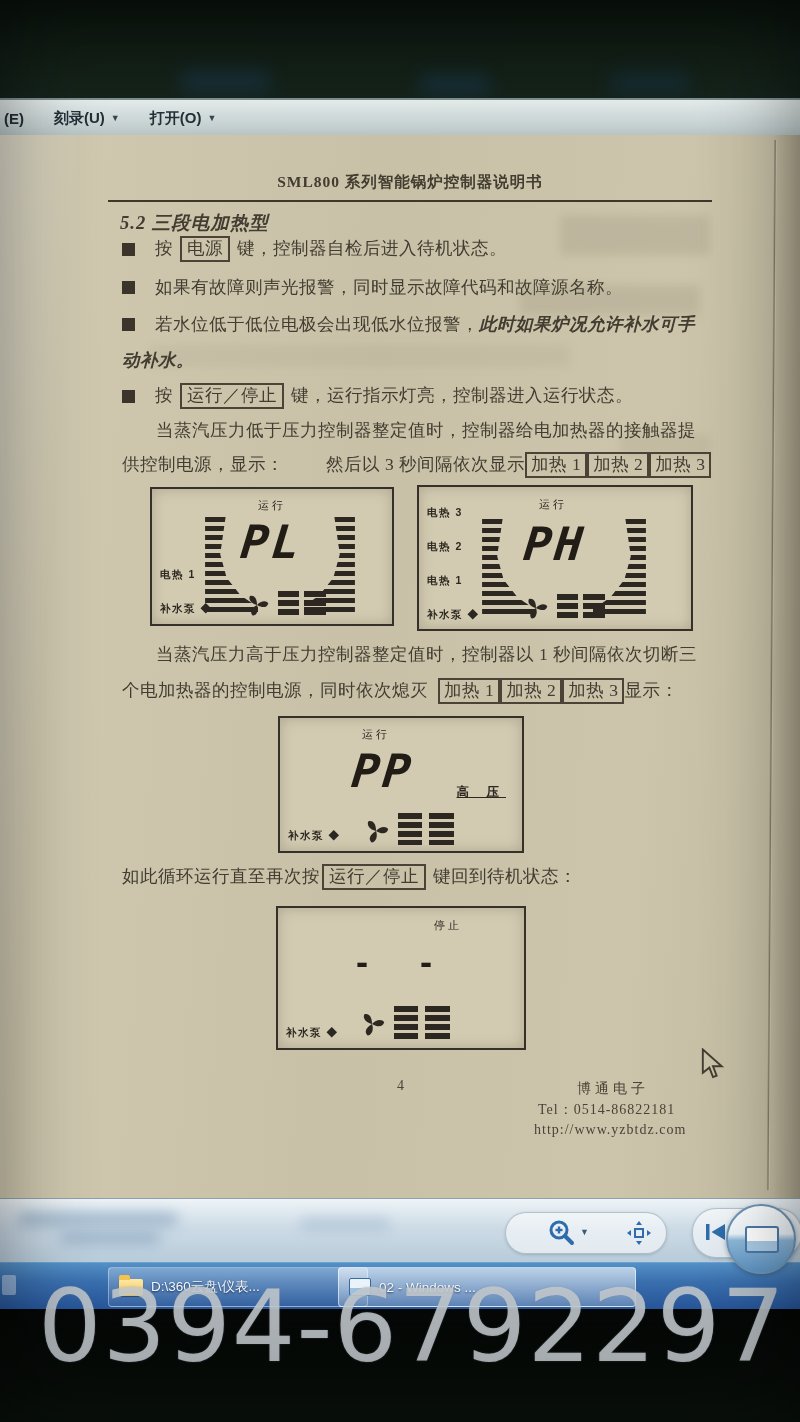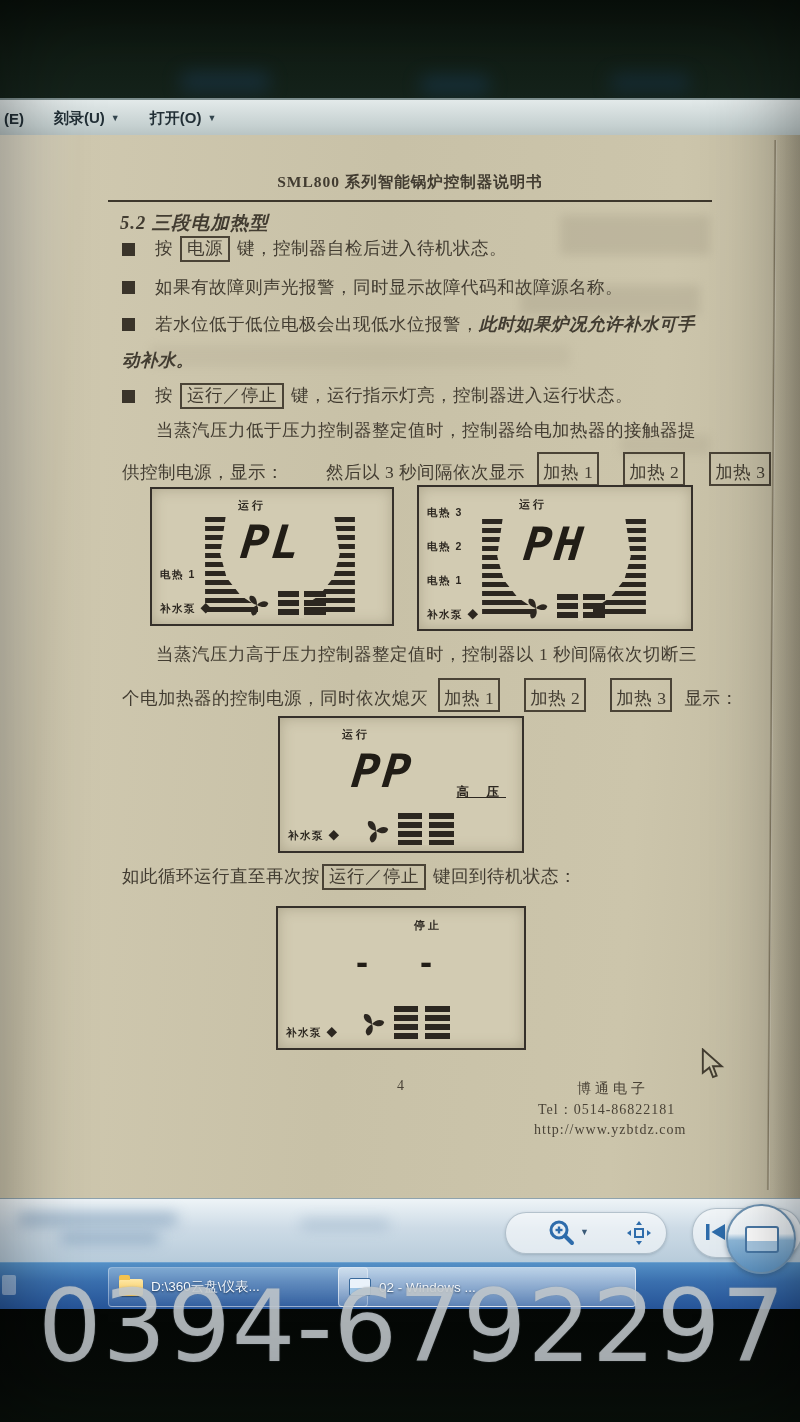--- a/index.html
+++ b/index.html
@@ -21,26 +21,26 @@
   .paper .right-shade{position:absolute;right:0;top:0;width:28px;height:100%;background:linear-gradient(90deg,rgba(0,0,0,0),rgba(60,52,34,.18));}
   .bleed{position:absolute;background:#9a927c;opacity:.28;filter:blur(5px);border-radius:3px;}
 
   .doc{position:absolute;inset:0;color:#423c31;font-family:"Liberation Serif",serif;font-size:17.5px;letter-spacing:.5px;z-index:5;}
   .line{position:absolute;display:flex;align-items:baseline;white-space:nowrap;}
   .doc-title{position:absolute;left:110px;top:172px;width:600px;text-align:center;font-size:15.5px;font-weight:bold;letter-spacing:1px;}
   .rule{position:absolute;left:108px;top:200px;width:604px;height:2px;background:#3d372c;}
   .section{position:absolute;left:120px;top:210px;font-size:18.5px;font-weight:bold;font-style:italic;letter-spacing:1px;}
   .bullet{display:inline-block;width:13px;height:13px;background:#3a342a;margin-right:20px;align-self:center;flex:none;}
   .keybox{display:inline-block;border:2px solid #4a4336;padding:0 5px 1px;margin:0 7px;line-height:1.2;}
-  .heatbox{display:inline-block;border:2px solid #4a4336;padding:8px 4px 1px;margin:0 12px;line-height:1.2;}
+  .heatbox{display:inline-block;border:2px solid #4a4336;padding:0 4px 1px;margin:0 0;line-height:1.2;}
   .ital{font-style:italic;font-weight:bold;}
 
   
   .lcd{position:absolute;border:2px solid #35302a;background:#d2cbb2;box-shadow:inset 0 0 14px rgba(110,100,75,.35);z-index:6;}
-  .lcd-status{position:absolute;font-size:11px;letter-spacing:3px;color:#2c2720;font-weight:bold;}
+  .lcd-status{position:absolute;font-size:11px;letter-spacing:3px;color:#2c2720;font-weight:normal;margin-left:20px;}
   .lcd-digits{position:absolute;width:100%;text-align:center;font-family:"DejaVu Sans Mono",monospace;font-weight:bold;font-style:italic;font-size:46px;letter-spacing:3px;color:#211d16;transform:skewX(-6deg);}
   .lcd-digits.dashes{font-style:normal;transform:none;font-size:30px;letter-spacing:14px;font-weight:900;}
   .wing{position:absolute;width:54px;height:98px;background:repeating-linear-gradient(to bottom,#2c2720 0 5px,rgba(0,0,0,0) 5px 9px);}
   .wing.l{clip-path:polygon(2% 0,40% 0,30% 38%,42% 62%,68% 80%,100% 92%,100% 100%,2% 100%);}
   .wing.r{clip-path:polygon(2% 0,40% 0,30% 38%,42% 62%,68% 80%,100% 92%,100% 100%,2% 100%);transform:scaleX(-1);}
   .lcd-labels{position:absolute;left:8px;bottom:8px;display:flex;flex-direction:column;justify-content:flex-end;gap:20px;font-size:10.5px;letter-spacing:1.5px;color:#2c2720;font-weight:bold;font-family:"Liberation Sans",sans-serif;}
   .lcd-right-label{position:absolute;font-size:12.5px;letter-spacing:7px;color:#2c2720;font-weight:bold;text-decoration:underline;}
   .grate{position:absolute;width:48px;height:27px;background:linear-gradient(90deg,rgba(0,0,0,0) 0 43%,#d2cbb2 43% 55%,rgba(0,0,0,0) 55%),repeating-linear-gradient(to bottom,#2c2720 0 6px,rgba(0,0,0,0) 6px 9px);}
   .fan{position:absolute;}
 

